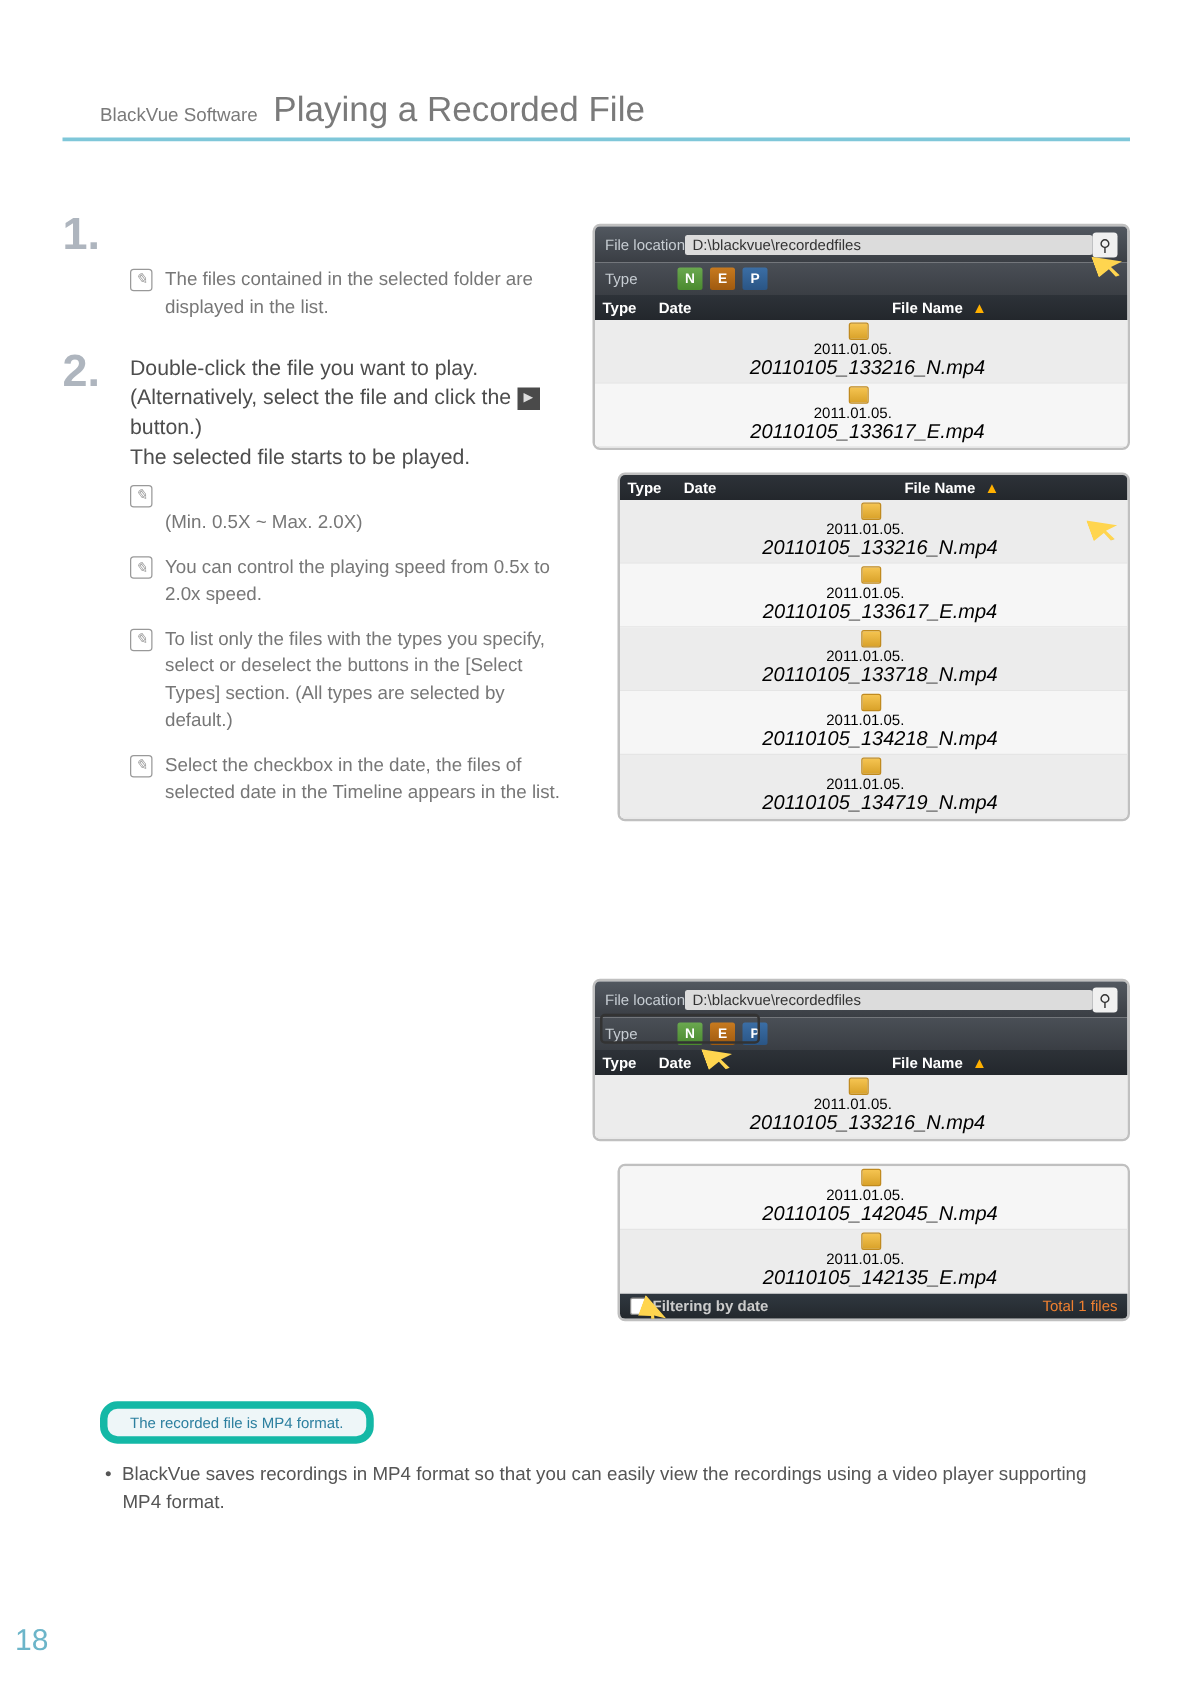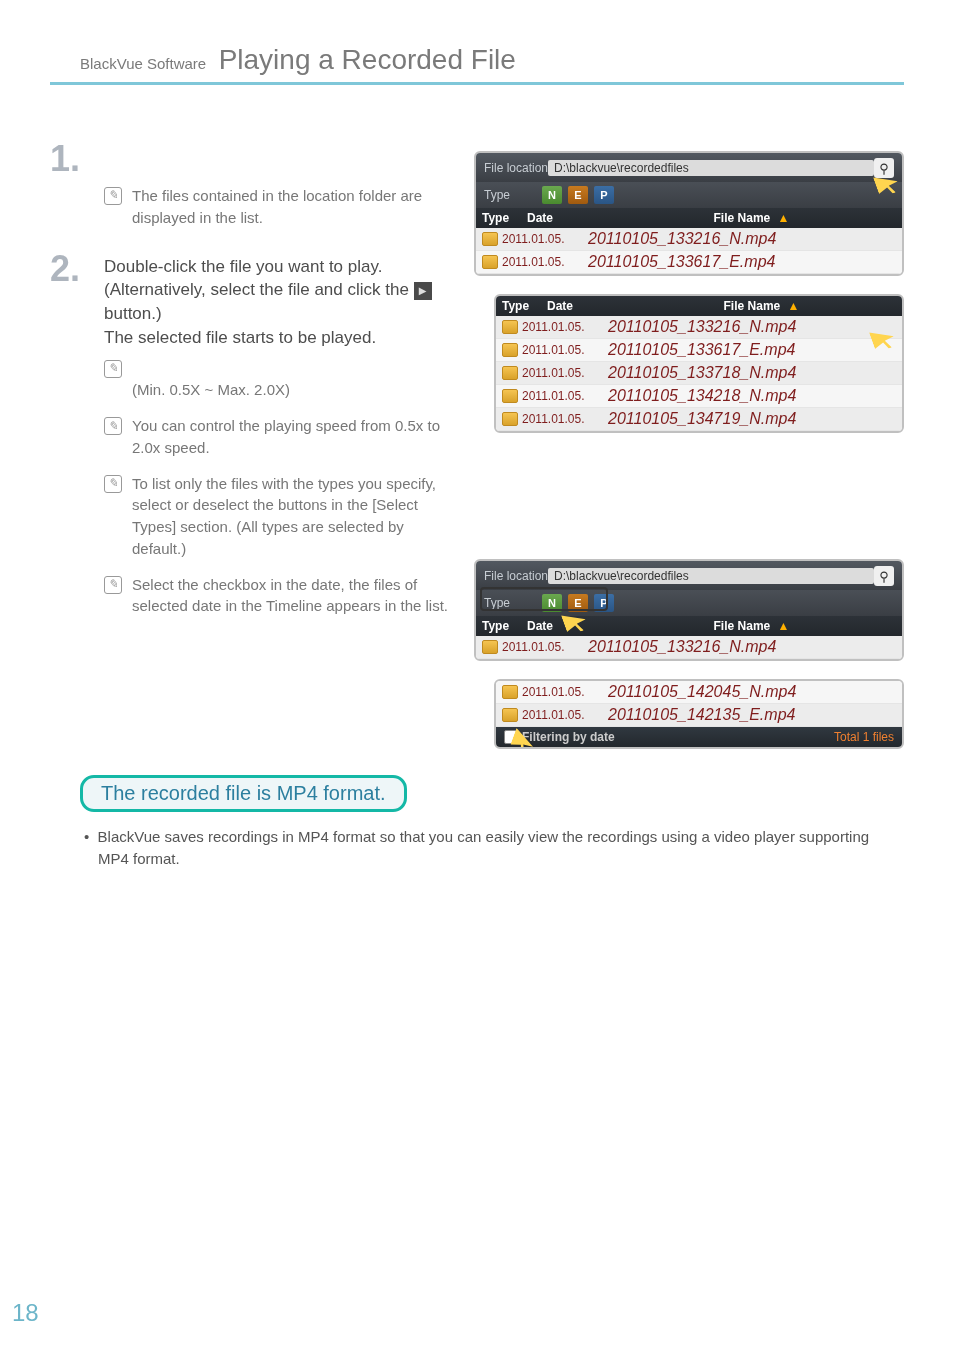--- a/index.html
+++ b/index.html
@@ -5,21 +5,21 @@
   * { box-sizing: border-box; }
   body {
     margin: 0;
     padding: 0;
     font-family: Arial, Helvetica, sans-serif;
     background: #fff;
     width: 954px;
     color: #444;
   }
   .page {
-    padding: 44px 50px 20px 50px;
+    padding: 72px 50px 20px 50px;
     position: relative;
     min-height: 1345px;
   }
   .title-bar {
     border-bottom: 3px solid #7fc7d9;
     padding-bottom: 6px;
     margin-bottom: 60px;
     padding-left: 30px;
   }
   .title-prefix {
@@ -188,22 +188,23 @@
   }
   .ss-col-type { width: 45px; }
   .ss-col-date { width: 80px; }
   .ss-col-file { flex: 1; text-align: center; }
   .sort-tri { color: #ffb000; margin-left: 4px; }
   .ss-row {
     display: flex;
     align-items: center;
     padding: 2px 6px;
     border-bottom: 1px solid #e5e5e5;
-    color: #7f1d1d;
+    color: #000000;
     background: #f6f6f6;
+    flex-direction: column;
   }
   .ss-row:nth-child(even) { background: #ececec; }
   .row-icon-n {
     width: 16px; height: 14px;
     background: linear-gradient(#f5c451,#d9a22a);
     border: 1px solid #c08a1f;
     border-radius: 2px;
     margin-right: 4px;
     font-size: 8px;
     color: #fff;
@@ -230,27 +231,27 @@
     filter: drop-shadow(1px 1px 2px rgba(0,0,0,0.3));
   }
   .highlight-box {
     position:absolute;
     border: 2px solid #333;
     border-radius: 4px;
     pointer-events: none;
   }
   .callout {
     background: #eef6f8;
-    border: 3px solid #14b8a6;
+    border: 6px solid #14b8a6;
     border-radius: 14px;
     color: #2c7f9f;
     padding: 4px 18px;
     display: inline-block;
-    font-size: 20px;
-    margin-top: 26px;
+    font-size: 12px;
+    margin-top: 64px;
     margin-left: 30px;
   }
   .bullet-wrap {
     padding: 14px 30px 0 48px;
     color: #555;
     font-size: 15px;
     line-height: 1.45;
     text-indent: -14px;
   }
   .page-num {
@@ -277,21 +278,21 @@
 
     <div class="left-col">
 
       <div class="step">
         <div class="step-head">
           <div class="step-num">1.</div>
         </div>
         <div class="notes">
           <div class="note">
             <span class="note-icon">✎</span>
-            <span>The files contained in the location folder are displayed in the list.</span>
+            <span>The files contained in the selected folder are displayed in the list.</span>
           </div>
         </div>
       </div>
 
       <div class="step">
         <div class="step-head">
           <div class="step-num">2.</div>
           <div class="step-body">
             <span>Double-click the file you want to play. (Alternatively, select the file and click the </span><span class="inline-play">▶</span><span> button.)</span><br>
             <span>The selected file starts to be played.</span>

